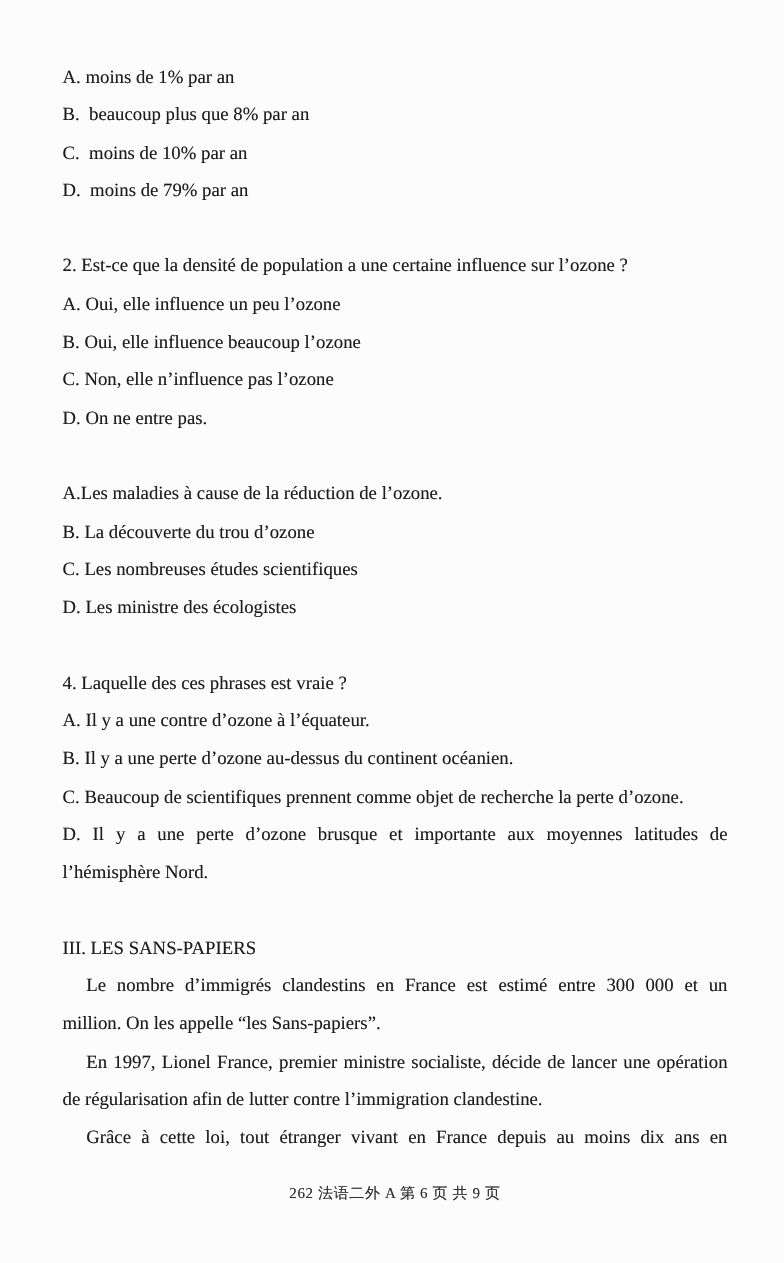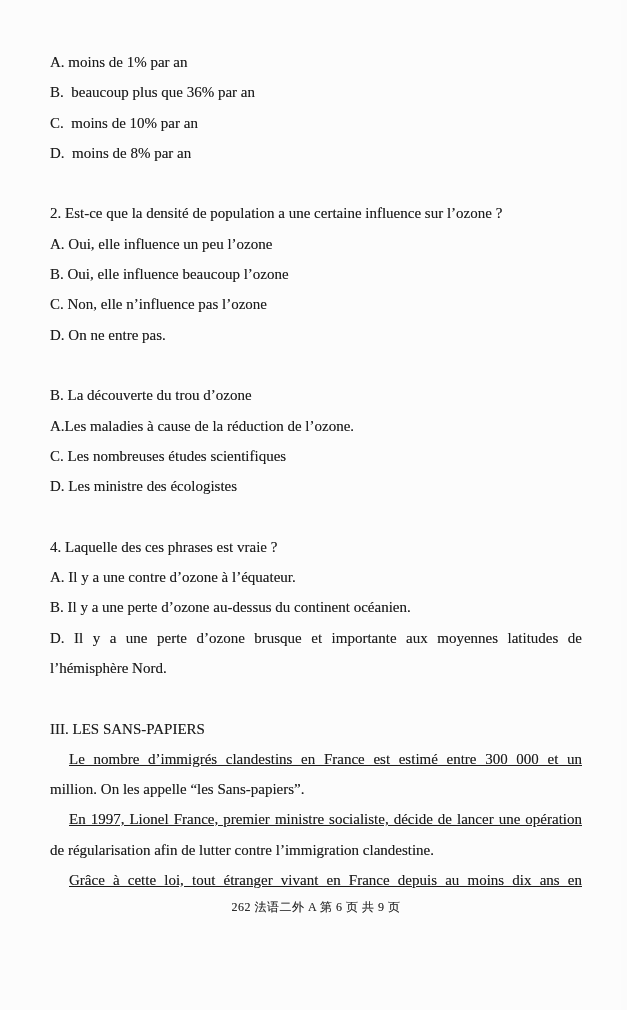--- a/index.html
+++ b/index.html
@@ -23,69 +23,70 @@
     line-height: 30.3px;
     min-height: 30.3px;
     white-space: pre-wrap;
     text-shadow: 0 0 0.4px rgba(20,20,20,0.45);
   }
   .gap { height: 30.3px; }
   .justify {
     text-align: justify;
     text-align-last: justify;
   }
-  .indent { text-indent: 19px; text-decoration: underline; }
+  .indent { text-indent: 19px; }
   .footer {
     font-size: 12px;
     line-height: 24px;
     min-height: 24px;
-    margin-top: 0;
+    margin-top: 16px;
     color: #2e2e2e;
     text-align: center;
     text-align-last: center;
     letter-spacing: 0.5px;
   }
 </style>
 </head>
 <body>
 
 <div class="page">
 
   <div class="block">
     <div class="line">A. moins de 1% par an</div>
-    <div class="line">B.  beaucoup plus que 36% par an</div>
+    <div class="line">B.  beaucoup plus que 8% par an</div>
     <div class="line">C.  moins de 10% par an</div>
-    <div class="line">D.  moins de 8% par an</div>
+    <div class="line">D.  moins de 79% par an</div>
   </div>
 
   <div class="gap"></div>
 
   <div class="block">
     <div class="line">2. Est-ce que la densité de population a une certaine influence sur l’ozone ?</div>
     <div class="line">A. Oui, elle influence un peu l’ozone</div>
     <div class="line">B. Oui, elle influence beaucoup l’ozone</div>
     <div class="line">C. Non, elle n’influence pas l’ozone</div>
     <div class="line">D. On ne entre pas.</div>
   </div>
 
   <div class="gap"></div>
 
   <div class="block">
+    <div class="line">A.Les maladies à cause de la réduction de l’ozone.</div>
     <div class="line">B. La découverte du trou d’ozone</div>
-    <div class="line">A.Les maladies à cause de la réduction de l’ozone.</div>
     <div class="line">C. Les nombreuses études scientifiques</div>
     <div class="line">D. Les ministre des écologistes</div>
   </div>
 
   <div class="gap"></div>
 
   <div class="block">
     <div class="line">4. Laquelle des ces phrases est vraie ?</div>
     <div class="line">A. Il y a une contre d’ozone à l’équateur.</div>
     <div class="line">B. Il y a une perte d’ozone au-dessus du continent océanien.</div>
+    <div class="line">C. Beaucoup de scientifiques prennent comme objet de recherche la perte d’ozone.</div>
     <div class="line justify">D. Il y a une perte d’ozone brusque et importante aux moyennes latitudes de</div>
     <div class="line">l’hémisphère Nord.</div>
   </div>
 
   <div class="gap"></div>
 
   <div class="block">
     <div class="line">III. LES SANS-PAPIERS</div>
     <div class="line indent justify">Le nombre d’immigrés clandestins en France est estimé entre 300 000 et un</div>
     <div class="line">million. On les appelle “les Sans-papiers”.</div>

